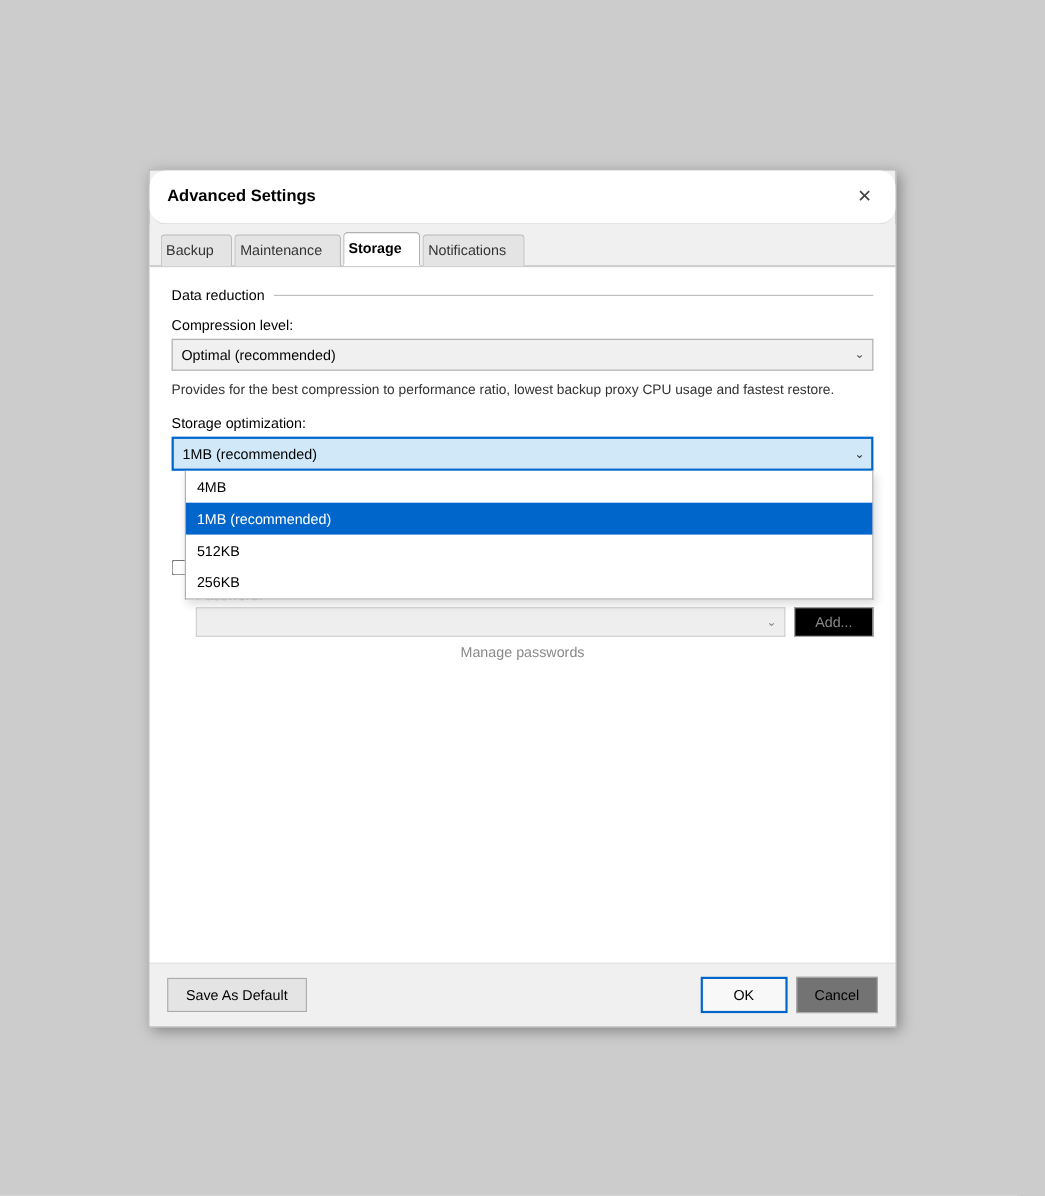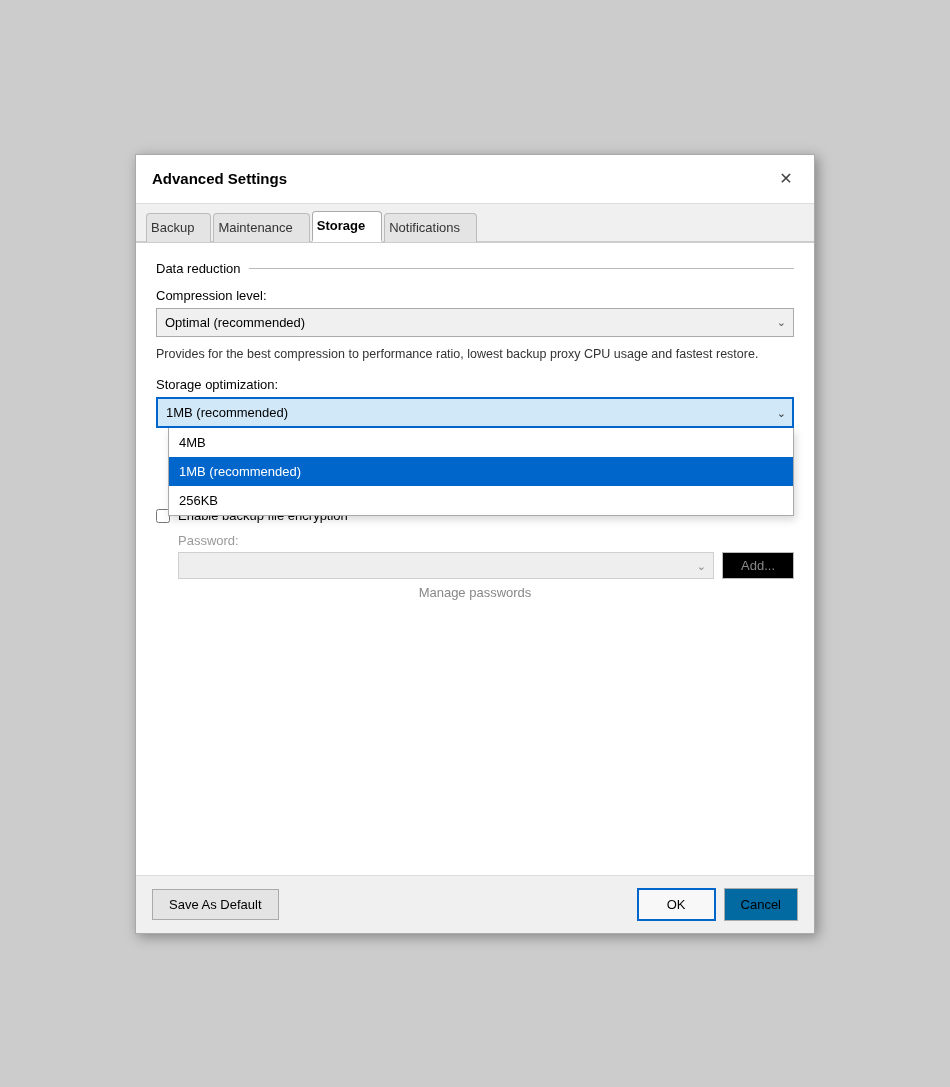--- a/index.html
+++ b/index.html
@@ -30,20 +30,21 @@
     }
 
     .title-bar {
       background: #ffffff;
       border-bottom: 1px solid #ddd;
       display: flex;
       align-items: center;
       justify-content: space-between;
       padding: 10px 14px 10px 16px;
       min-height: 42px;
+      border-radius: 15px;
     }
 
     .title-bar-text {
       font-size: 15px;
       font-weight: 600;
       color: #000;
     }
 
     .close-btn {
       width: 28px;
@@ -327,21 +328,21 @@
       background: #f8f8f8;
       cursor: pointer;
       font-size: 13px;
       color: #000;
       font-weight: 500;
     }
 
     .btn-cancel {
       padding: 7px 16px;
       border: 1px solid #aaa;
-      background: #0369a1;
+      background: #737373;
       cursor: pointer;
       font-size: 13px;
       color: #000;
     }
   </style>
 </head>
 <body>
 
 <div class="dialog">
 
@@ -375,20 +376,21 @@
     <p class="description-text">Provides for the best compression to performance ratio, lowest backup proxy CPU usage and fastest restore.</p>
 
     <span class="storage-opt-label">Storage optimization:</span>
     <div class="storage-select-wrapper">
       <div class="storage-select-box">1MB (recommended)</div>
       <span class="storage-chevron">⌄</span>
 
       <div class="dropdown-list">
         <div class="dropdown-item">4MB</div>
         <div class="dropdown-item selected">1MB (recommended)</div>
+        <div class="dropdown-item">512KB</div>
         <div class="dropdown-item">256KB</div>
       </div>
     </div>
 
     <div class="encryption-section">
 
       <div class="checkbox-row">
         <input type="checkbox" class="checkbox-input" style="">
         <label class="checkbox-label">Enable backup file encryption</label>
       </div>

